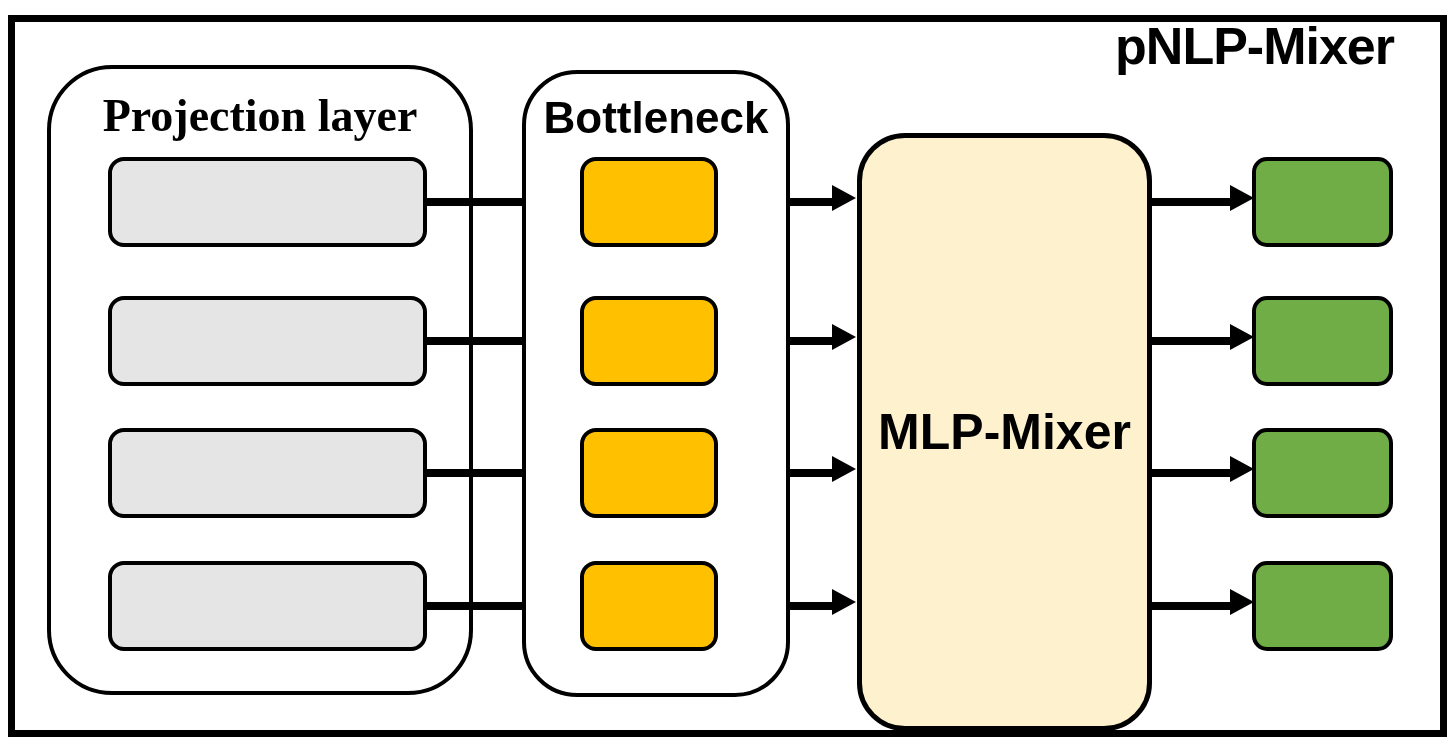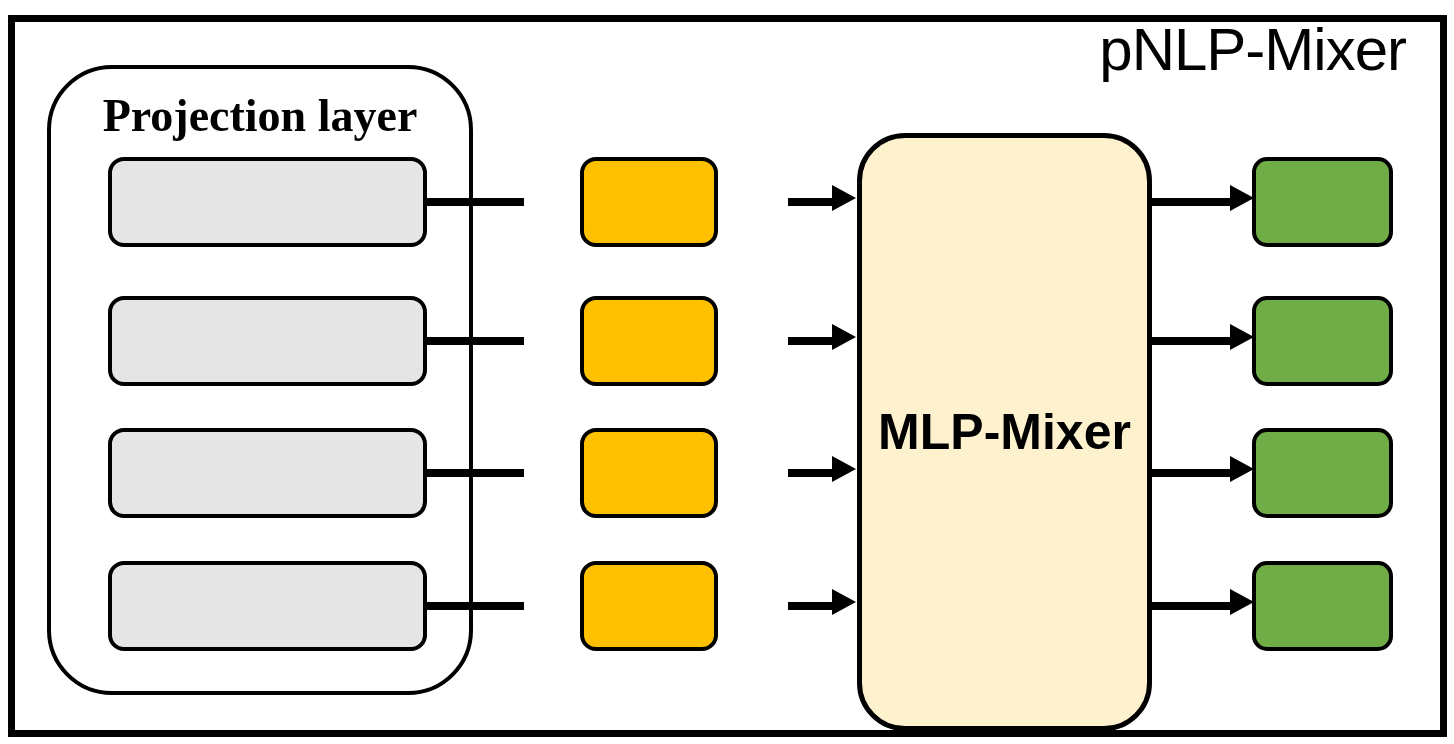--- a/index.html
+++ b/index.html
@@ -11,22 +11,22 @@
     color:#000;
     overflow:hidden;
   }
   .frame{
     position:absolute;left:8px;top:15px;width:1439px;height:722px;
     border:7px solid var(--line,#000);
     box-sizing:border-box;
     background:transparent;
   }
   .fig-title{
-    position:absolute;top:20px;right:48px;
-    font-size:60px;font-weight:400;letter-spacing:-1px;line-height:1;
+    position:absolute;top:20px;right:60px;
+    font-size:52px;font-weight:700;letter-spacing:-1px;line-height:1;
     white-space:nowrap;
   }
   .container{
     position:absolute;
     border:4px solid var(--line,#000);
     box-sizing:border-box;
     background:#fff;
   }
   .proj-container{left:47px;top:65px;width:426px;height:630px;border-radius:65px;}
   .bott-container{left:522px;top:70px;width:268px;height:627px;border-radius:55px;}
@@ -83,20 +83,23 @@
   <div class="node gray-box r1"></div>
   <div class="node gray-box r2"></div>
   <div class="node gray-box r3"></div>
   <div class="node gray-box r4"></div>
 
   <div class="line connector l1"></div>
   <div class="line connector l2"></div>
   <div class="line connector l3"></div>
   <div class="line connector l4"></div>
 
+  <div class="container bott-container">
+    <div class="container-label bott-label">Bottleneck</div>
+  </div>
   <div class="node orange-box r1"></div>
   <div class="node orange-box r2"></div>
   <div class="node orange-box r3"></div>
   <div class="node orange-box r4"></div>
 
   <div class="arrow arrow-bm l1"></div>
   <div class="arrow arrow-bm l2"></div>
   <div class="arrow arrow-bm l3"></div>
   <div class="arrow arrow-bm l4"></div>
 

